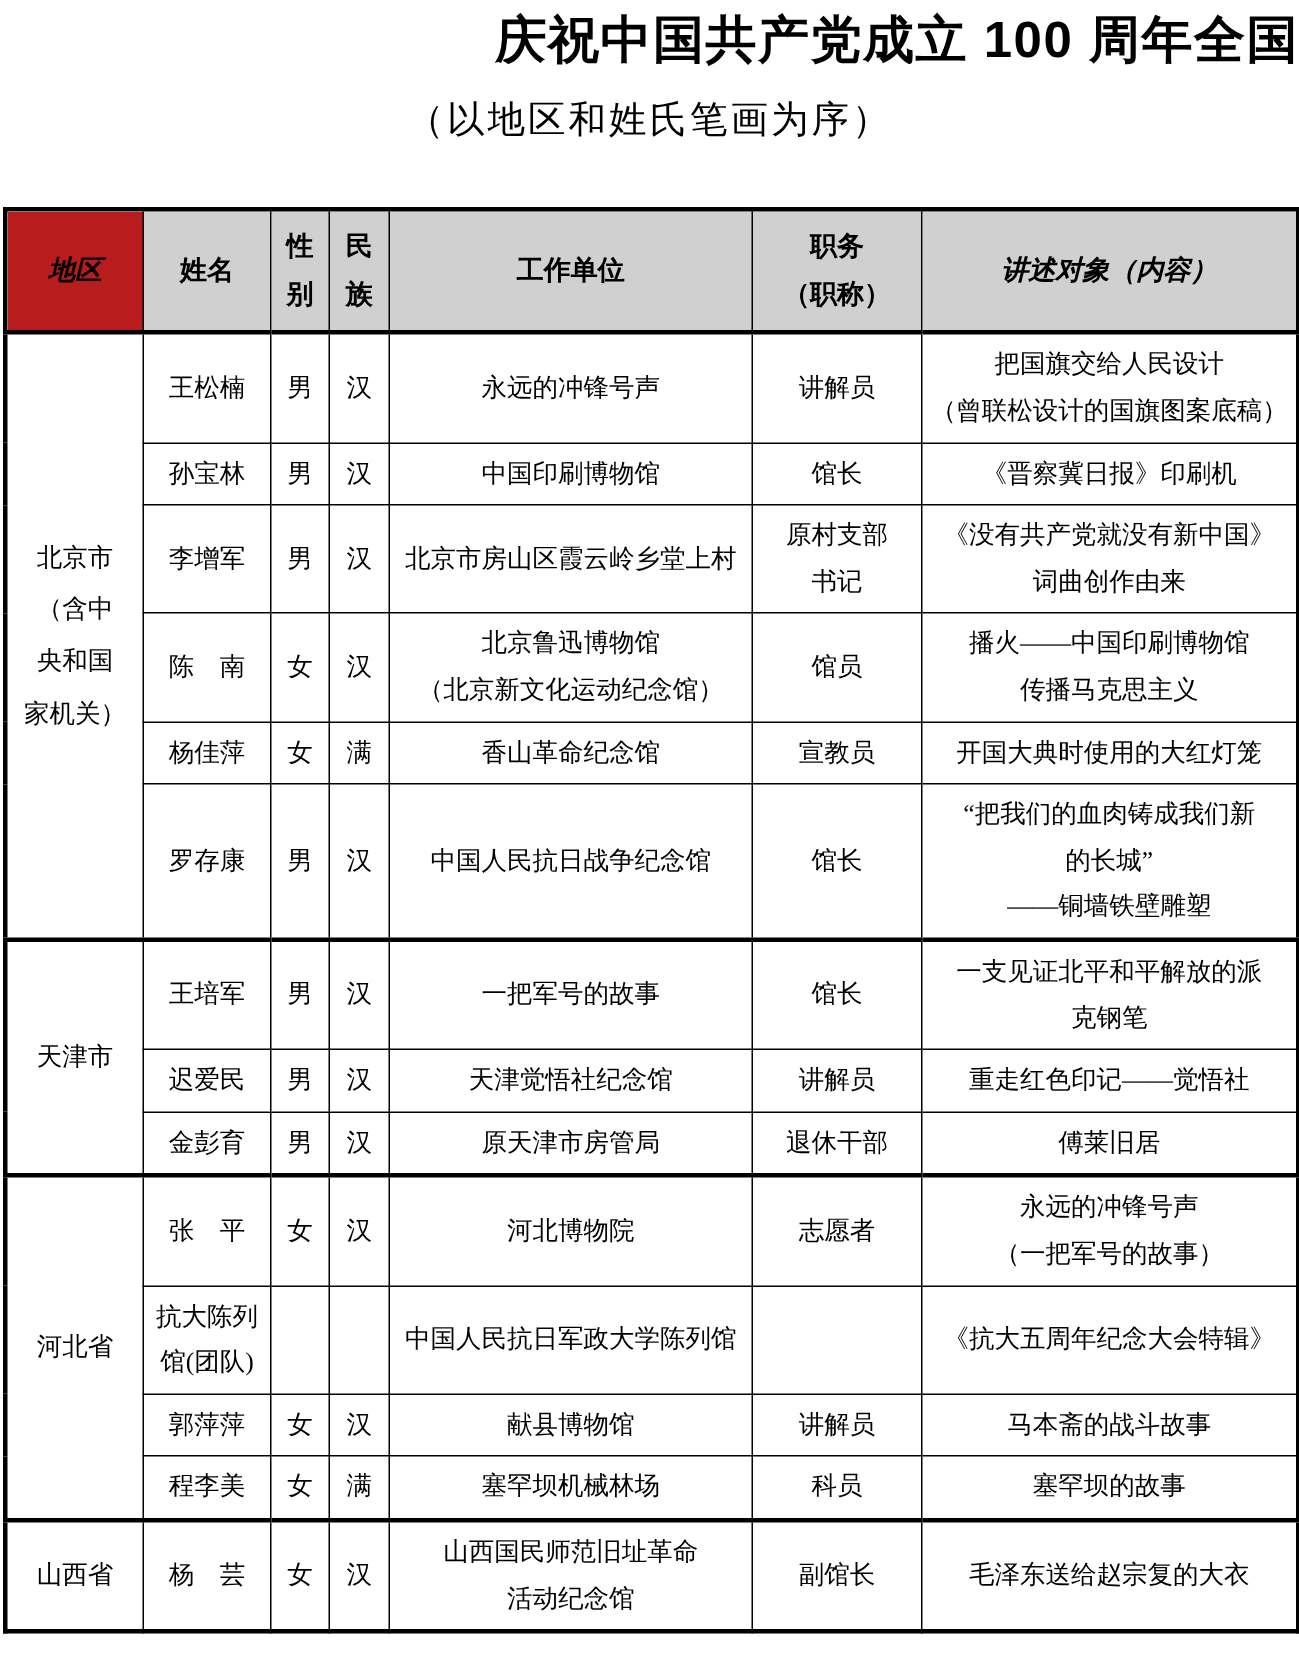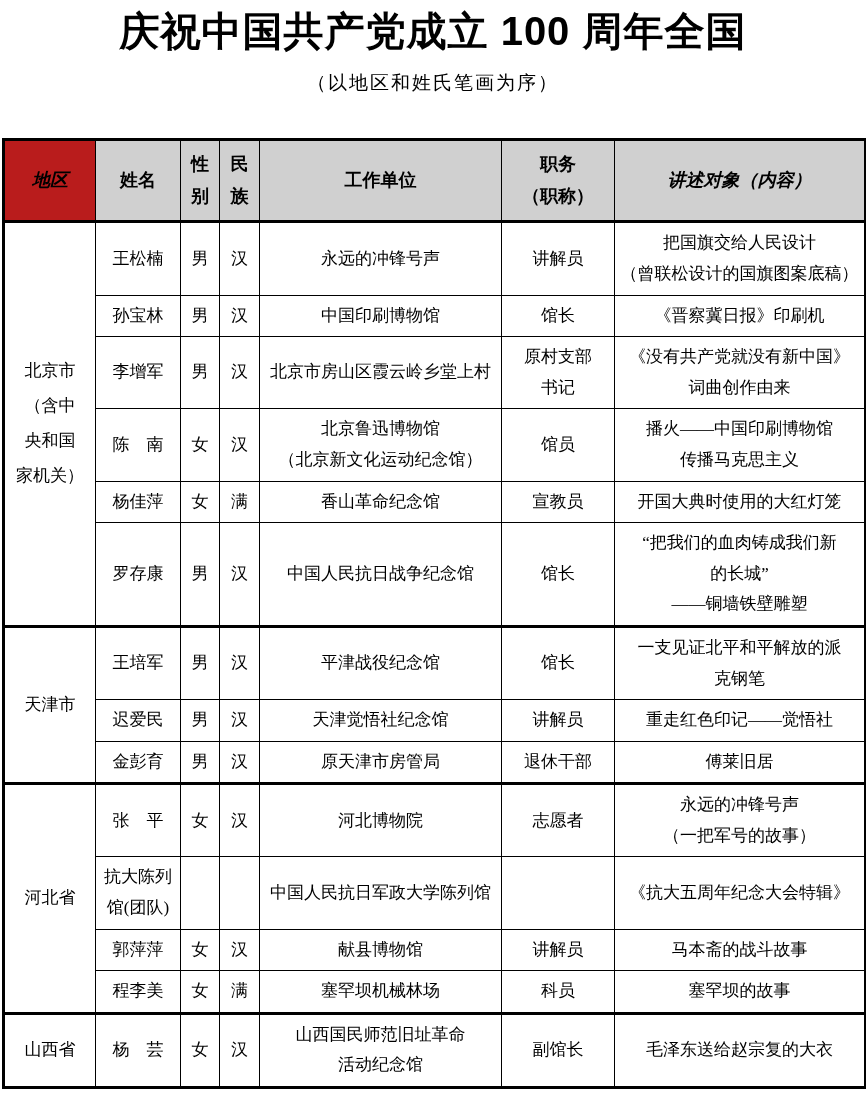--- a/index.html
+++ b/index.html
@@ -7,32 +7,32 @@
     width: 866px;
     min-height: 1112px;
     background: #ffffff;
     color: #000000;
     font-family: "Liberation Serif", serif;
     box-sizing: border-box;
     padding-top: 8px;
   }
   .title {
     margin: 0;
-    text-align: center;
+    text-align: right;
     font-family: "Liberation Sans", sans-serif;
     font-weight: bold;
-    font-size: 40px;
+    font-size: 34px;
     line-height: 1.16;
     letter-spacing: 1px;
   }
   .title .tl { display: block; white-space: pre; }
   .subtitle {
     margin-top: 16px;
     text-align: center;
-    font-size: 19px;
+    font-size: 25px;
     letter-spacing: 2px;
     font-family: "Liberation Serif", serif;
   }
   table.roster {
     border-collapse: collapse;
     table-layout: fixed;
     width: 862px;
     margin: 42px 0 0 2px;
     border: 3px solid #000000;
   }
@@ -156,21 +156,21 @@
           <td>馆长</td>
           <td>“把我们的血肉铸成我们新
 的长城”
 ——铜墙铁壁雕塑</td>
         </tr>
         <tr class="section-start">
           <td class="region" rowspan="3">天津市</td>
           <td>王培军</td>
           <td>男</td>
           <td>汉</td>
-          <td>平津战役纪念馆</td>
+          <td>一把军号的故事</td>
           <td>馆长</td>
           <td>一支见证北平和平解放的派
 克钢笔</td>
         </tr>
         <tr>
           <td>迟爱民</td>
           <td>男</td>
           <td>汉</td>
           <td>天津觉悟社纪念馆</td>
           <td>讲解员</td>

